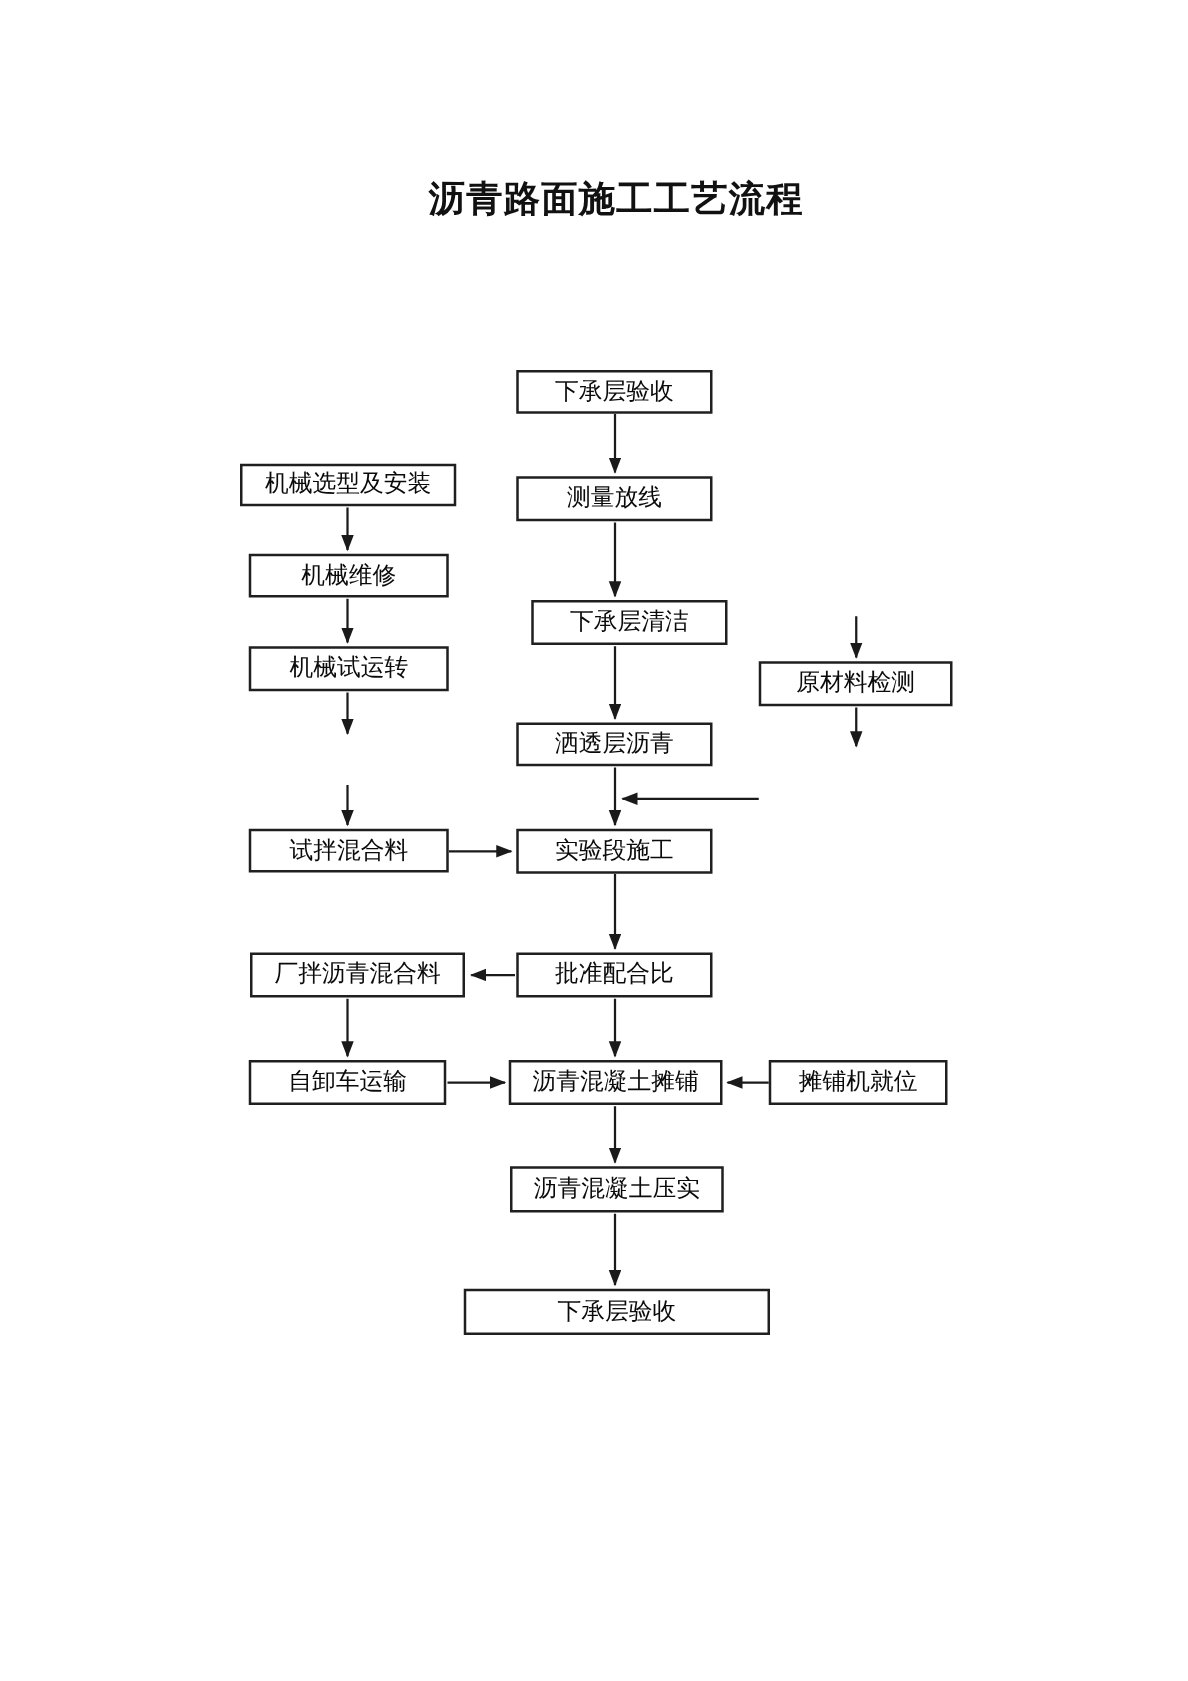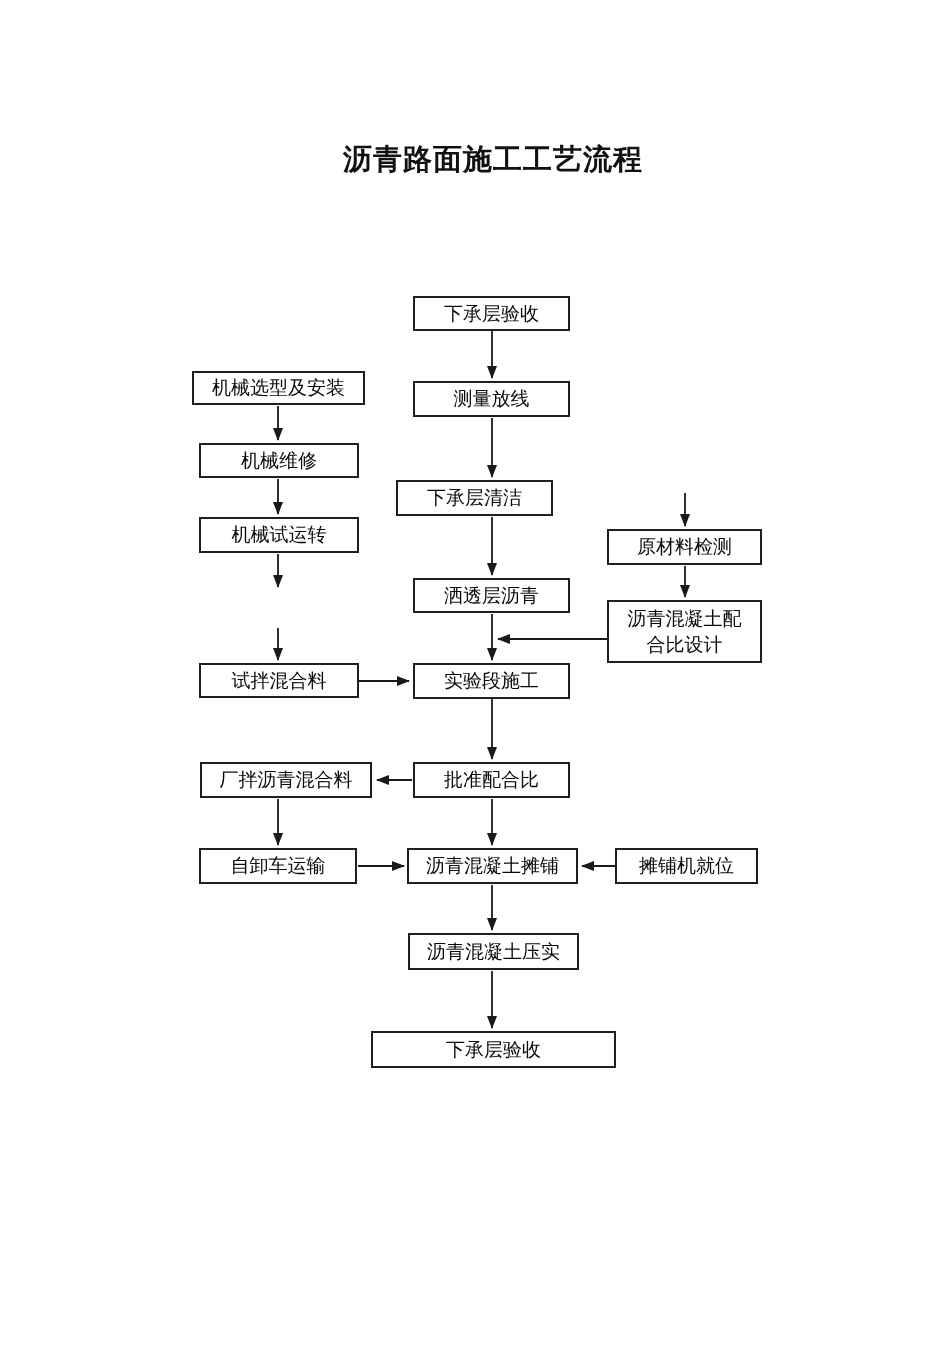--- a/index.html
+++ b/index.html
@@ -99,35 +99,32 @@
         <line x1="359" y1="681" x2="409" y2="681" marker-end="url(#ah)"></line>
         <line x1="607" y1="639" x2="498" y2="639" marker-end="url(#ah)"></line>
         <line x1="412" y1="780" x2="377" y2="780" marker-end="url(#ah)"></line>
         <line x1="358" y1="866" x2="404" y2="866" marker-end="url(#ah)"></line>
         <line x1="643" y1="866" x2="582" y2="866" marker-end="url(#ah)"></line>
       </g>
     </svg>
 
     <div class="node" style="left:413px;top:296px;width:157px;height:35px">下承层验收</div>
     <div class="node" style="left:413px;top:381px;width:157px;height:36px">测量放线</div>
-    <div class="node" style="left:396px;top:480px;width:157px;height:36px">下承层清洁</div>
+    <div class="node" style="left:425px;top:480px;width:157px;height:36px">下承层清洁</div>
     <div class="node" style="left:413px;top:578px;width:157px;height:35px">洒透层沥青</div>
     <div class="node" style="left:413px;top:663px;width:157px;height:36px">实验段施工</div>
     <div class="node" style="left:413px;top:762px;width:157px;height:36px">批准配合比</div>
     <div class="node" style="left:407px;top:848px;width:171px;height:36px">沥青混凝土摊铺</div>
     <div class="node" style="left:408px;top:933px;width:171px;height:37px">沥青混凝土压实</div>
     <div class="node" style="left:371px;top:1031px;width:245px;height:37px">下承层验收</div>
 
     <div class="node" style="left:192px;top:371px;width:173px;height:34px">机械选型及安装</div>
     <div class="node" style="left:199px;top:443px;width:160px;height:35px">机械维修</div>
     <div class="node" style="left:199px;top:517px;width:160px;height:36px">机械试运转</div>
     <div class="node" style="left:199px;top:663px;width:160px;height:35px">试拌混合料</div>
     <div class="node" style="left:200px;top:762px;width:172px;height:36px">厂拌沥青混合料</div>
     <div class="node" style="left:199px;top:848px;width:158px;height:36px">自卸车运输</div>
 
     <div class="node" style="left:607px;top:529px;width:155px;height:36px">原材料检测</div>
-    <div class="node" style="left:607px;top:600px;width:155px;height:63px">
-        <span class="wrap-narrow">沥青混凝土配合比设计</span>
-      </div>
     <div class="node" style="left:615px;top:848px;width:143px;height:36px">摊铺机就位</div>
 
   </div>
 </div>
 
 </body></html>

